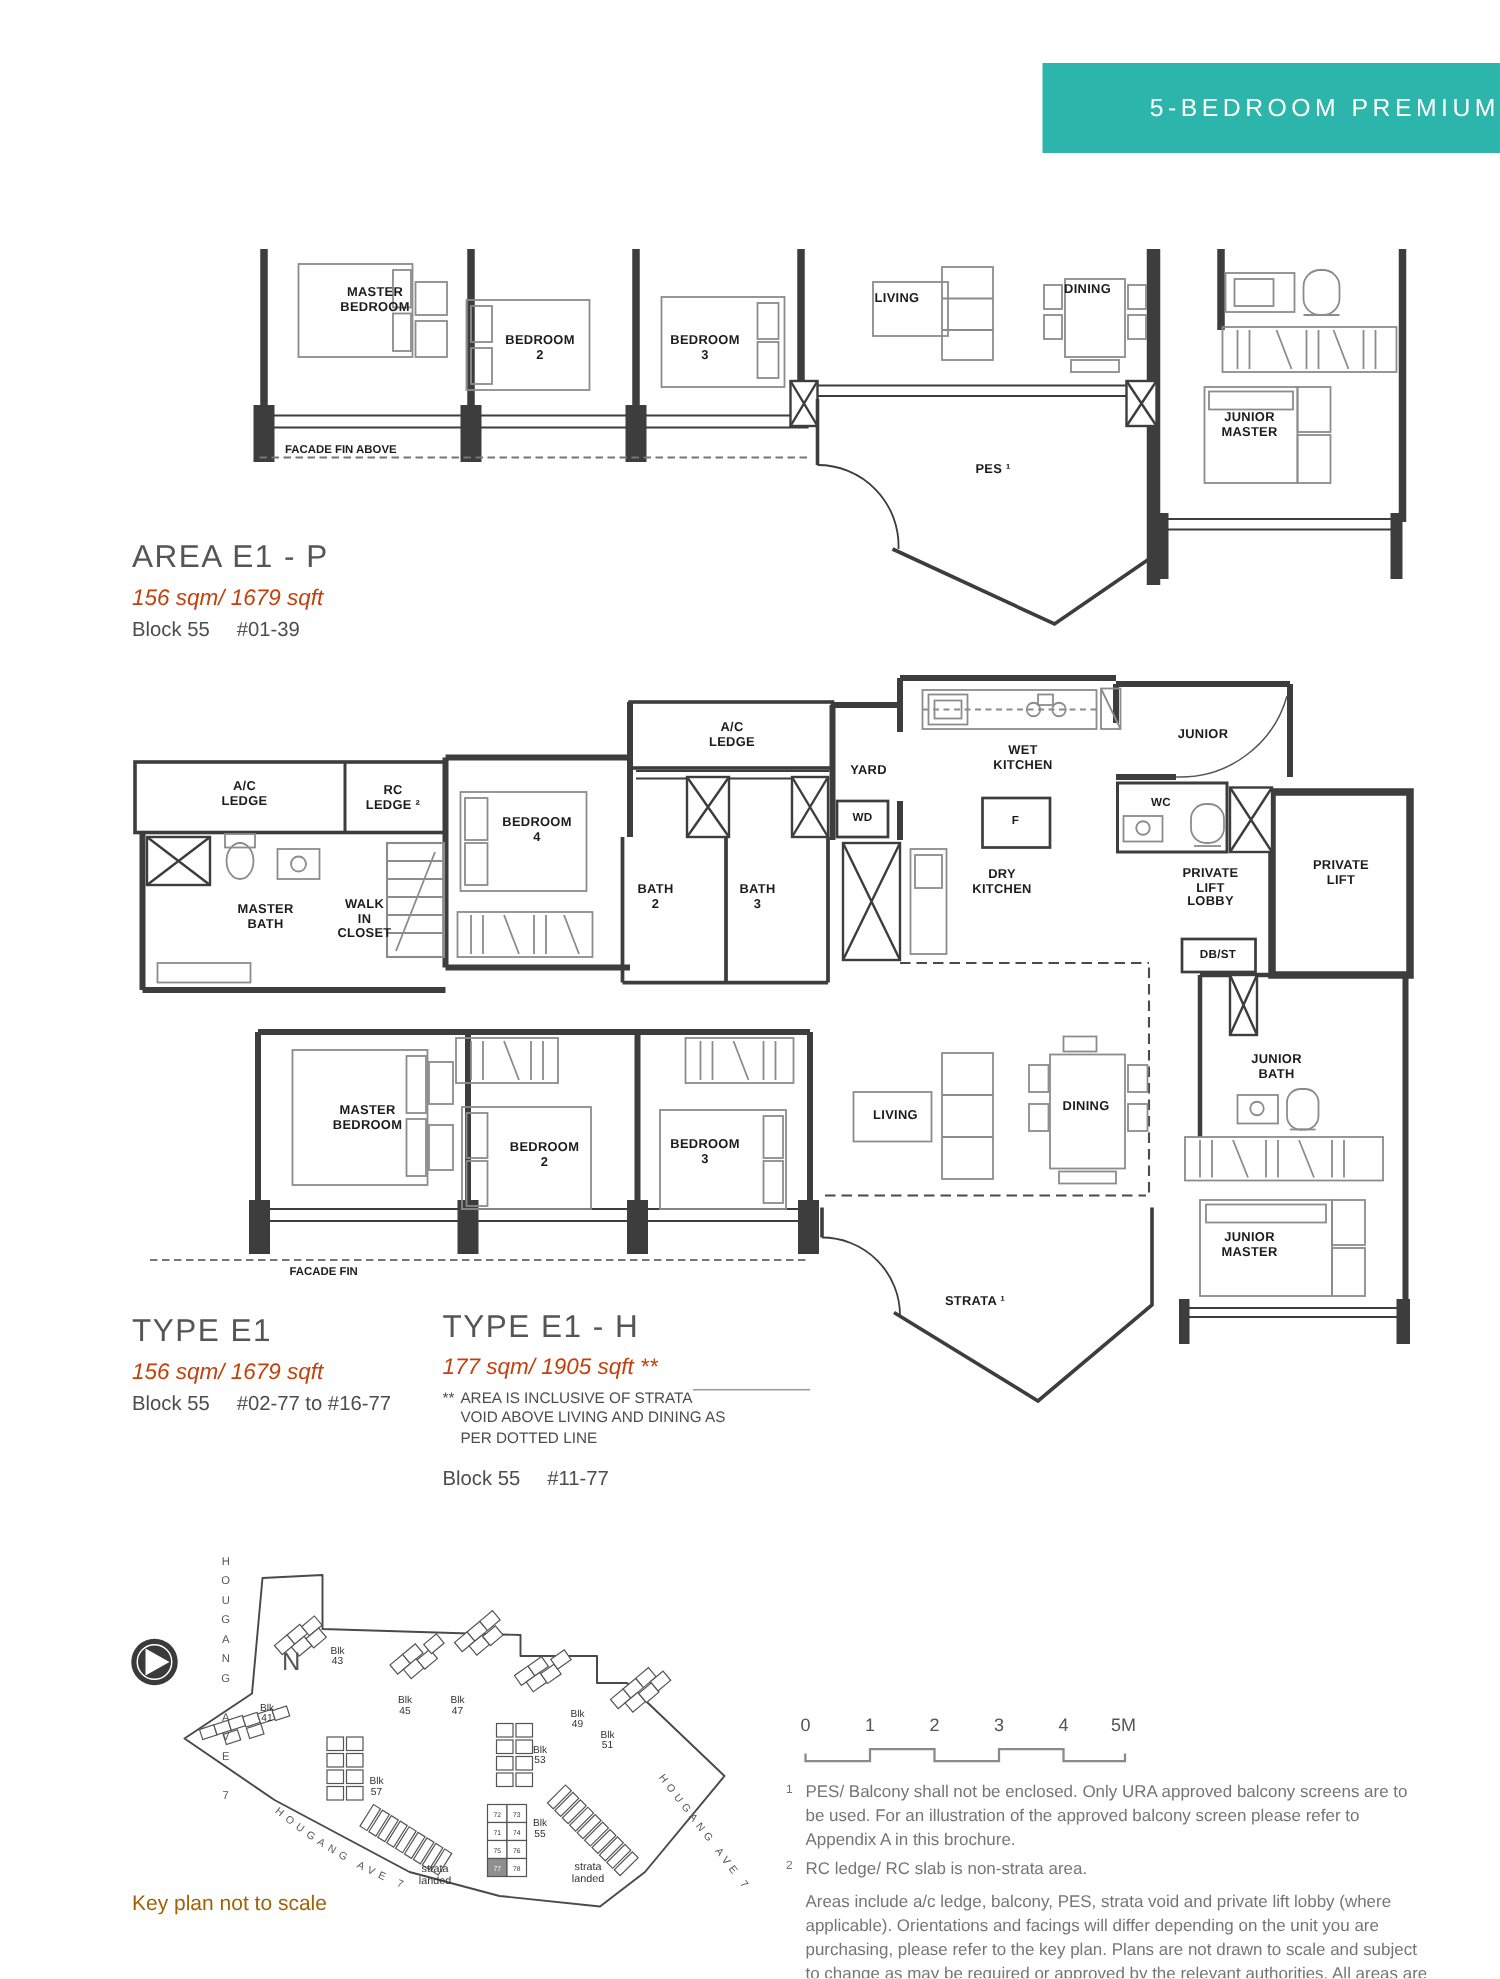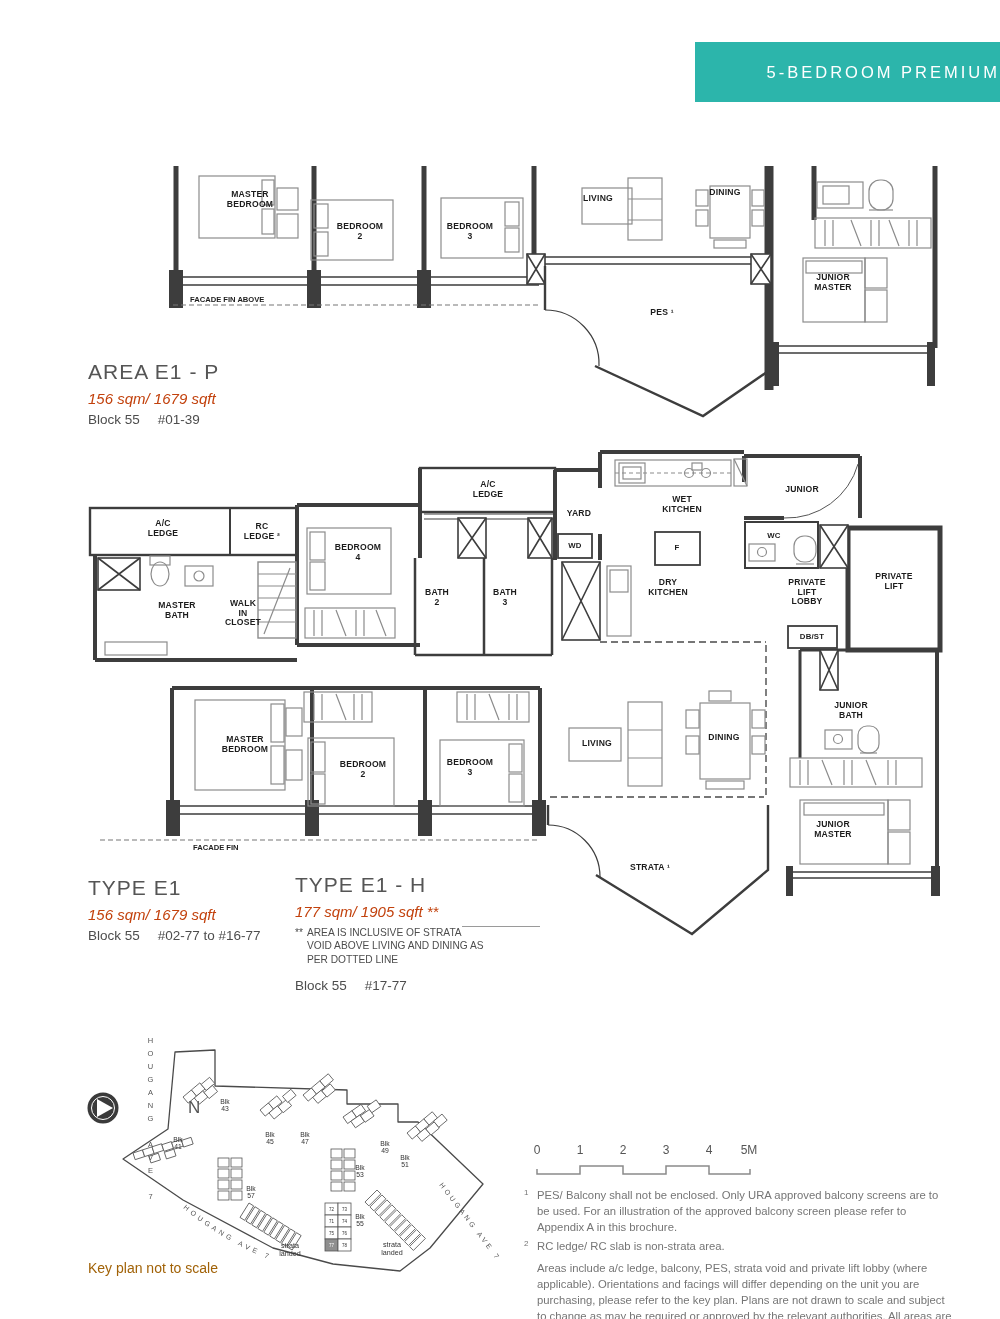--- a/index.html
+++ b/index.html
@@ -314,21 +314,21 @@
 
   <div class="type-block" style="left:295px;top:873px">
     <div class="type-title">TYPE E1 - H</div>
     <div class="type-area">177 sqm/ 1905 sqft **</div>
     <div class="type-note">
       <span>**</span>
       <span>AREA IS INCLUSIVE OF STRATA VOID ABOVE LIVING AND DINING AS PER DOTTED LINE</span>
     </div>
     <div class="type-units" style="margin-top:12px">
       <span>Block 55</span>
-      <span>#17-77</span>
+      <span>#11-77</span>
     </div>
   </div>
   <div class="ptr-line" style="left:462px;top:926px;width:78px"></div>
 
   <svg style="left:55px;top:1025px" width="470" height="270" viewBox="0 0 470 270">
     <path d="M120,27 L160,25 L160,61 L292,65 L292,79 L343,79 L343,97 L363,97 L428,159 L375,223 L345,246 L278,239 L218,223 L128,175 L68,134 L113,104 Z" fill="none" stroke="#4a4a4a" stroke-width="1.3" stroke-linejoin="round"></path>
     <g fill="#fff" stroke="#555" stroke-width="0.8">
       <g transform="translate(128,72) rotate(-40)">
         <rect width="11" height="8"></rect>
           <rect x="11" width="11" height="8"></rect>

